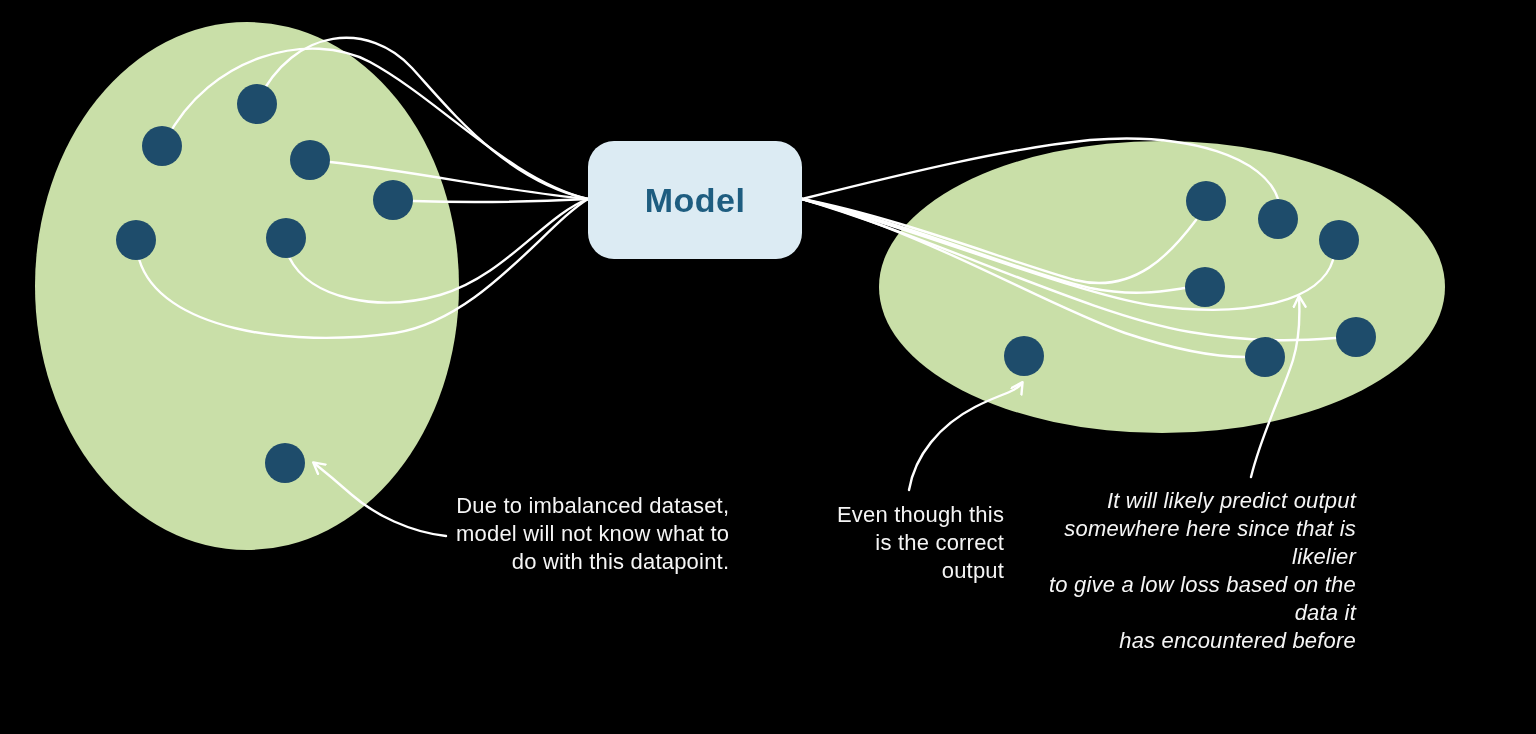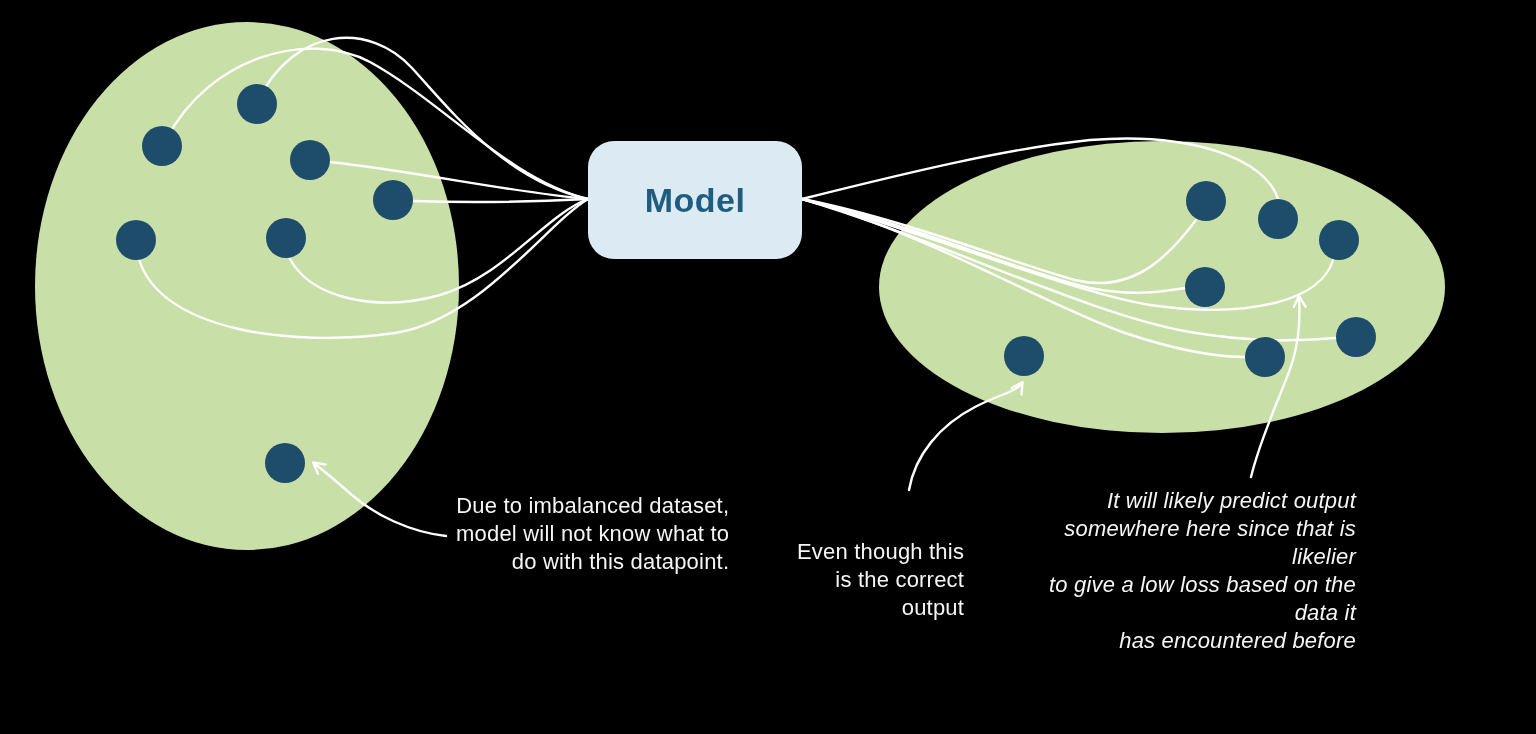--- a/index.html
+++ b/index.html
@@ -25,21 +25,21 @@
   }
   .annotation {
     position: absolute;
     color: var(--ann, #f5f5f5);
     font-size: 22px;
     line-height: 28px;
     letter-spacing: 0.2px;
     white-space: pre-line;
   }
   #ann-imbalanced   { left: 456px;  top: 492px; }
-  #ann-correct      { left: 797px;  top: 501px; margin-top: 37px; }
+  #ann-correct      { left: 837px;  top: 501px; }
   #ann-likely       { left: 1042px; top: 487px; font-style: italic; }
   .model-label-text {
     font-family: "Liberation Sans", sans-serif;
     font-weight: bold;
     font-size: 34px;
     letter-spacing: 0.5px;
   }
 </style>
 </head>
 <body>

